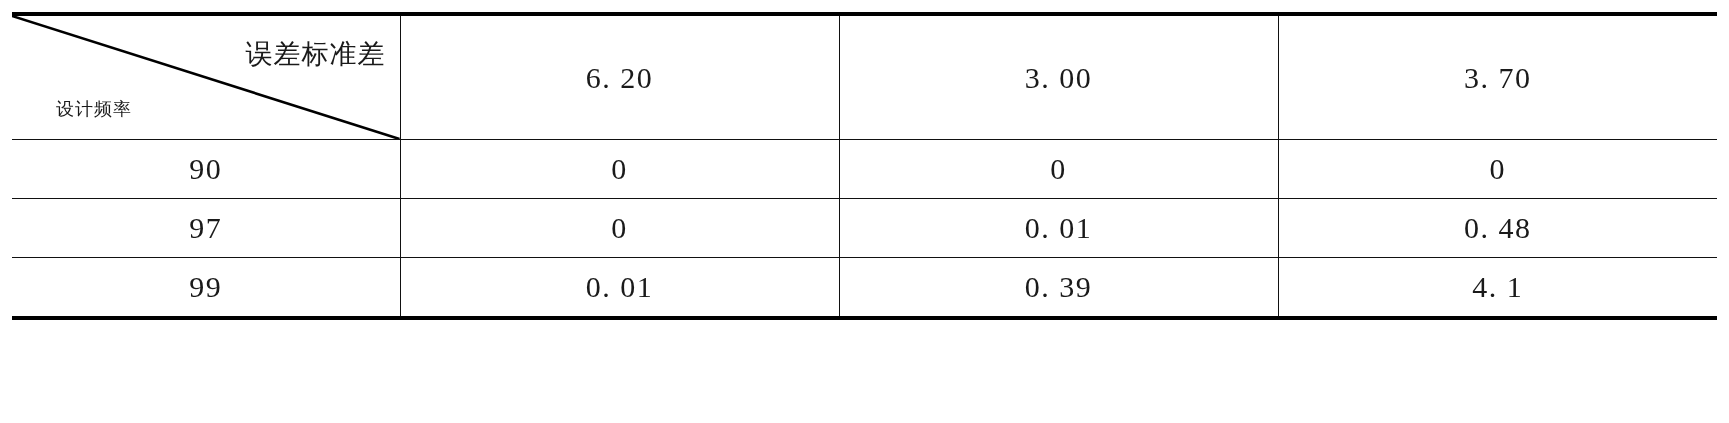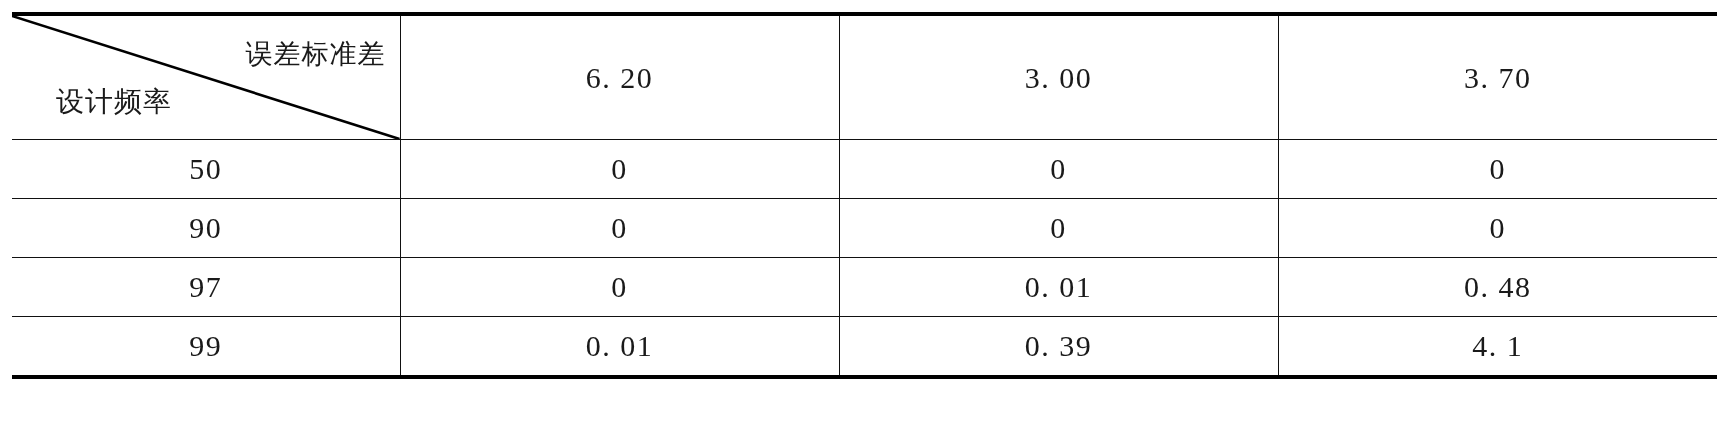--- a/index.html
+++ b/index.html
@@ -88,21 +88,21 @@
     right: 14px;
     top: 20px;
     font-size: 27px;
     letter-spacing: 1px;
     white-space: nowrap;
   }
   .corner-label-row {
     position: absolute;
     left: 44px;
     bottom: 18px;
-    font-size: 28px;
+    font-size: 18px;
     letter-spacing: 1px;
     white-space: nowrap;
   }
 
   th.head-val {
     height: 123px;
     font-size: 31px;
   }
 
   td.row-head,
@@ -140,26 +140,20 @@
           </div>
         </th>
         <th class="head-val sep num">6. 20</th>
         <th class="head-val sep num">3. 00</th>
         <th class="head-val sep num">3. 70</th>
       </tr>
     </thead>
 
     <tbody>
       <tr>
-        <td class="row-head num">50</td>
-        <td class="cell-val sep num">0</td>
-        <td class="cell-val sep num">0</td>
-        <td class="cell-val sep num">0</td>
-      </tr>
-      <tr>
         <td class="row-head num">90</td>
         <td class="cell-val sep num">0</td>
         <td class="cell-val sep num">0</td>
         <td class="cell-val sep num">0</td>
       </tr>
       <tr>
         <td class="row-head num">97</td>
         <td class="cell-val sep num">0</td>
         <td class="cell-val sep num">0. 01</td>
         <td class="cell-val sep num">0. 48</td>

